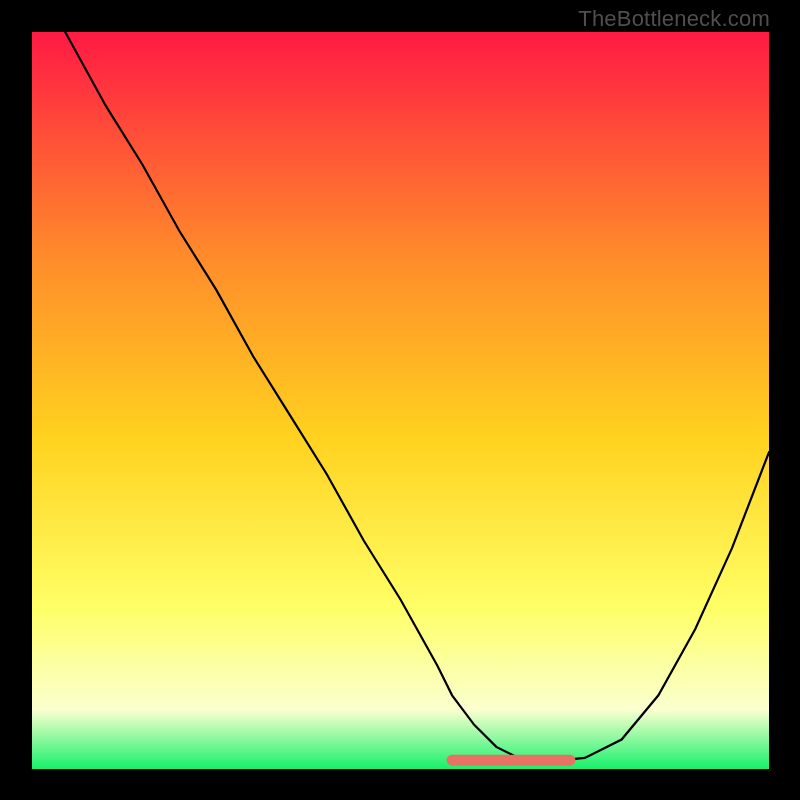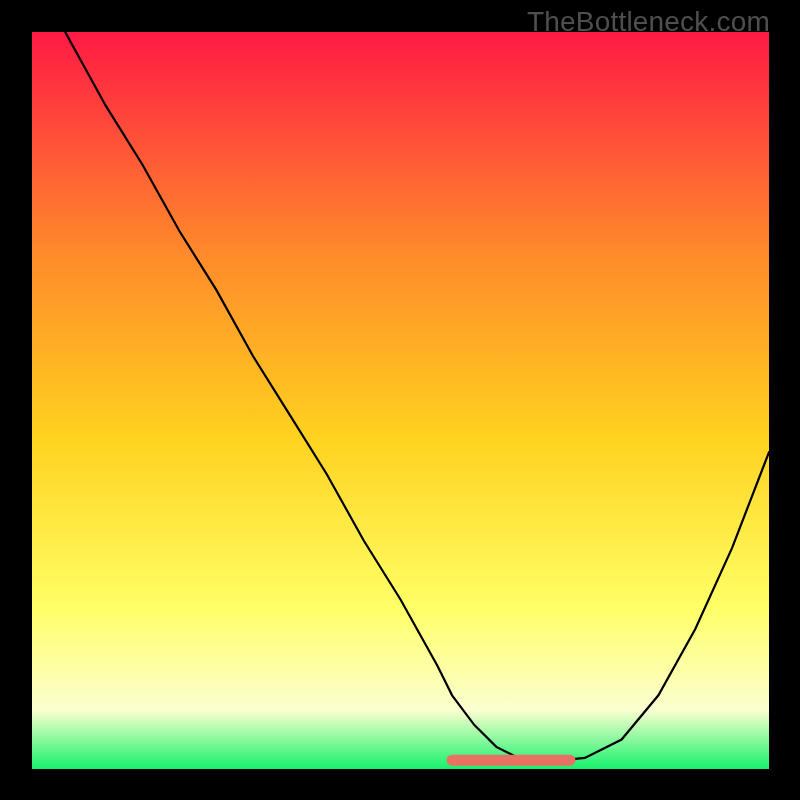--- a/index.html
+++ b/index.html
@@ -1,18 +1,18 @@
 <!DOCTYPE html>
 <html><head>
 <meta charset="utf-8">
 <style>
   html,body{margin:0;padding:0;width:800px;height:800px;background:#000;overflow:hidden;font-family:Arial,Helvetica,sans-serif;}
   .frame{position:absolute;left:0;top:0;width:800px;height:800px;background:#000;}
   .plot{position:absolute;left:32px;top:32px;width:737px;height:737px;overflow:hidden;}
-  .watermark{position:absolute;top:6px;right:30px;color:#4f4f4f;font-size:28px;letter-spacing:0.2px;}
+  .watermark{position:absolute;top:6px;right:30px;color:#4f4f4f;font-size:22px;letter-spacing:0.2px;}
 </style>
 </head>
 <body>
 
 <div class="frame">
   <div class="watermark">TheBottleneck.com</div>
   <div class="plot">
     <svg width="737" height="737" viewBox="0 0 737 737" preserveAspectRatio="none">
       <defs>
         <linearGradient id="bg" x1="0" y1="0" x2="0" y2="1">

